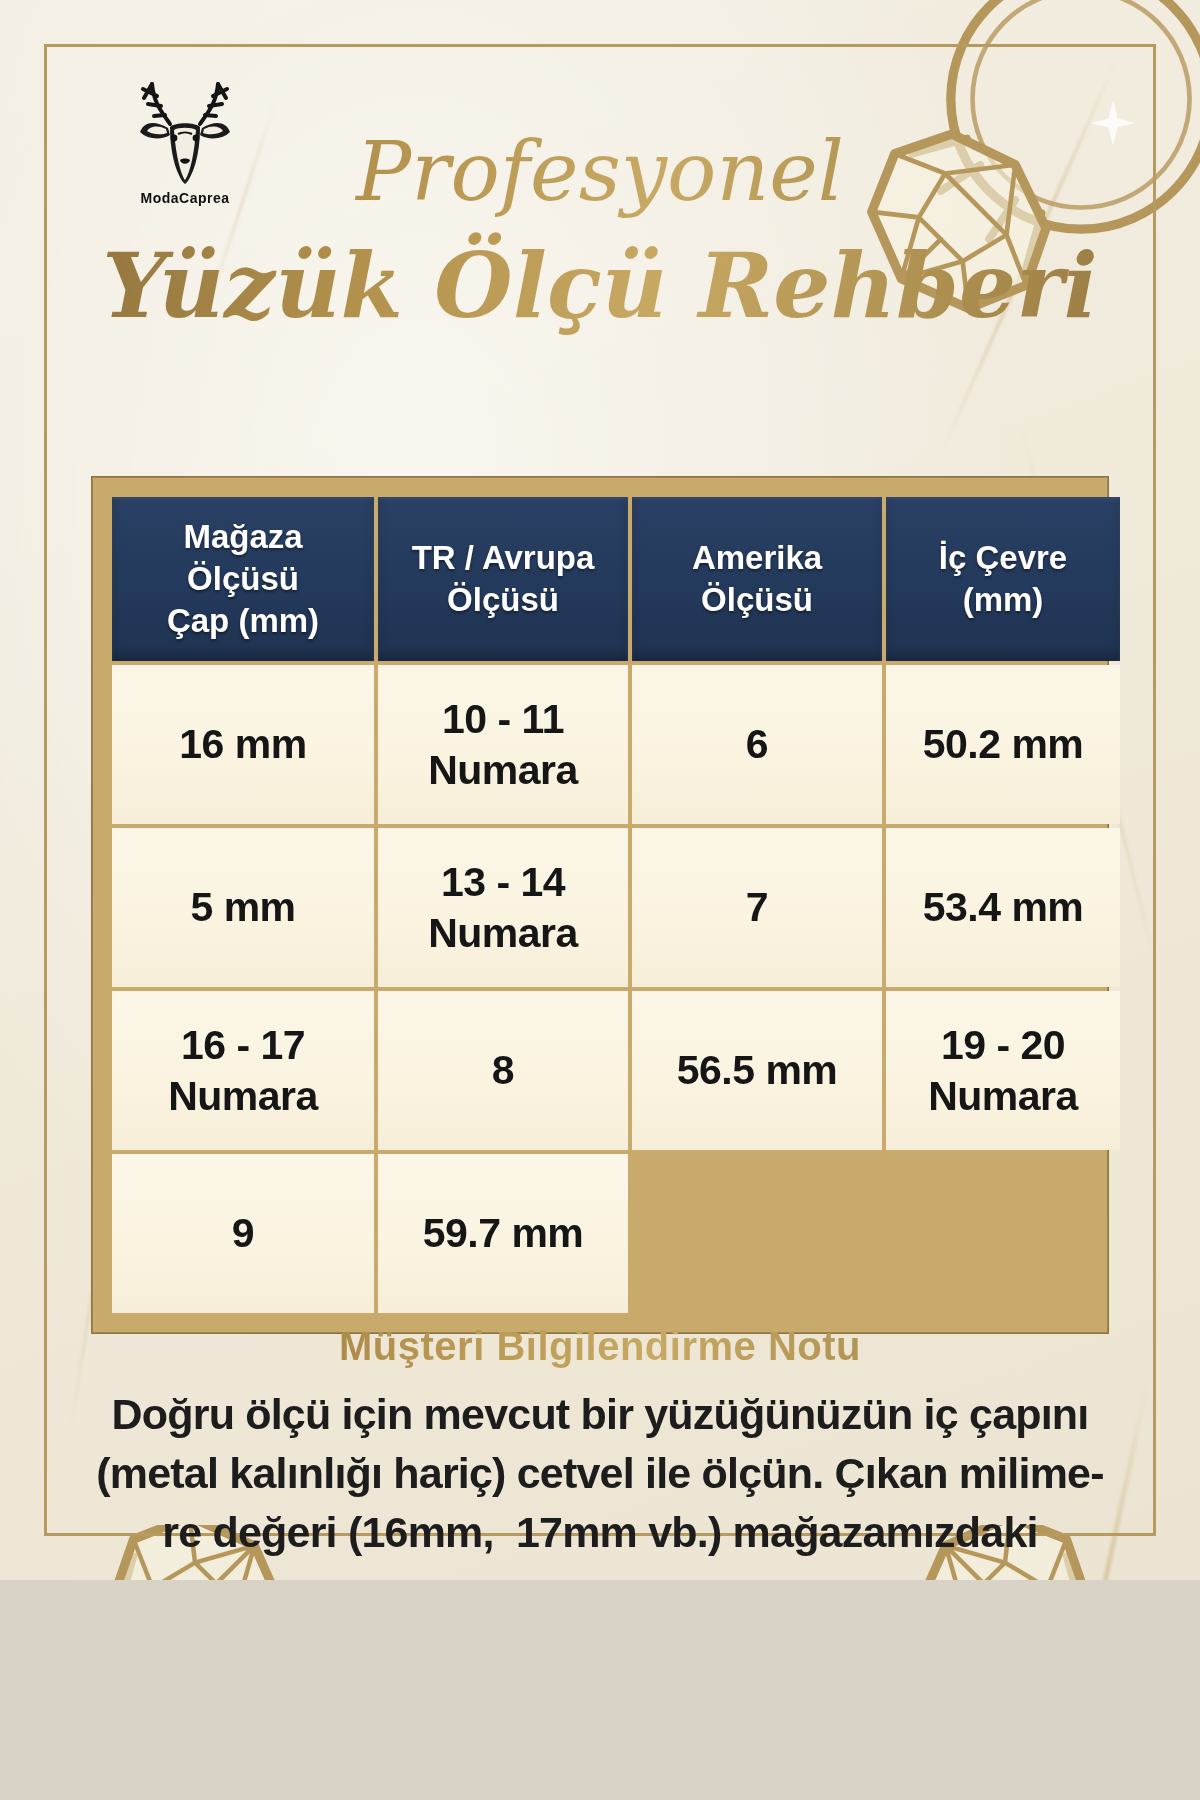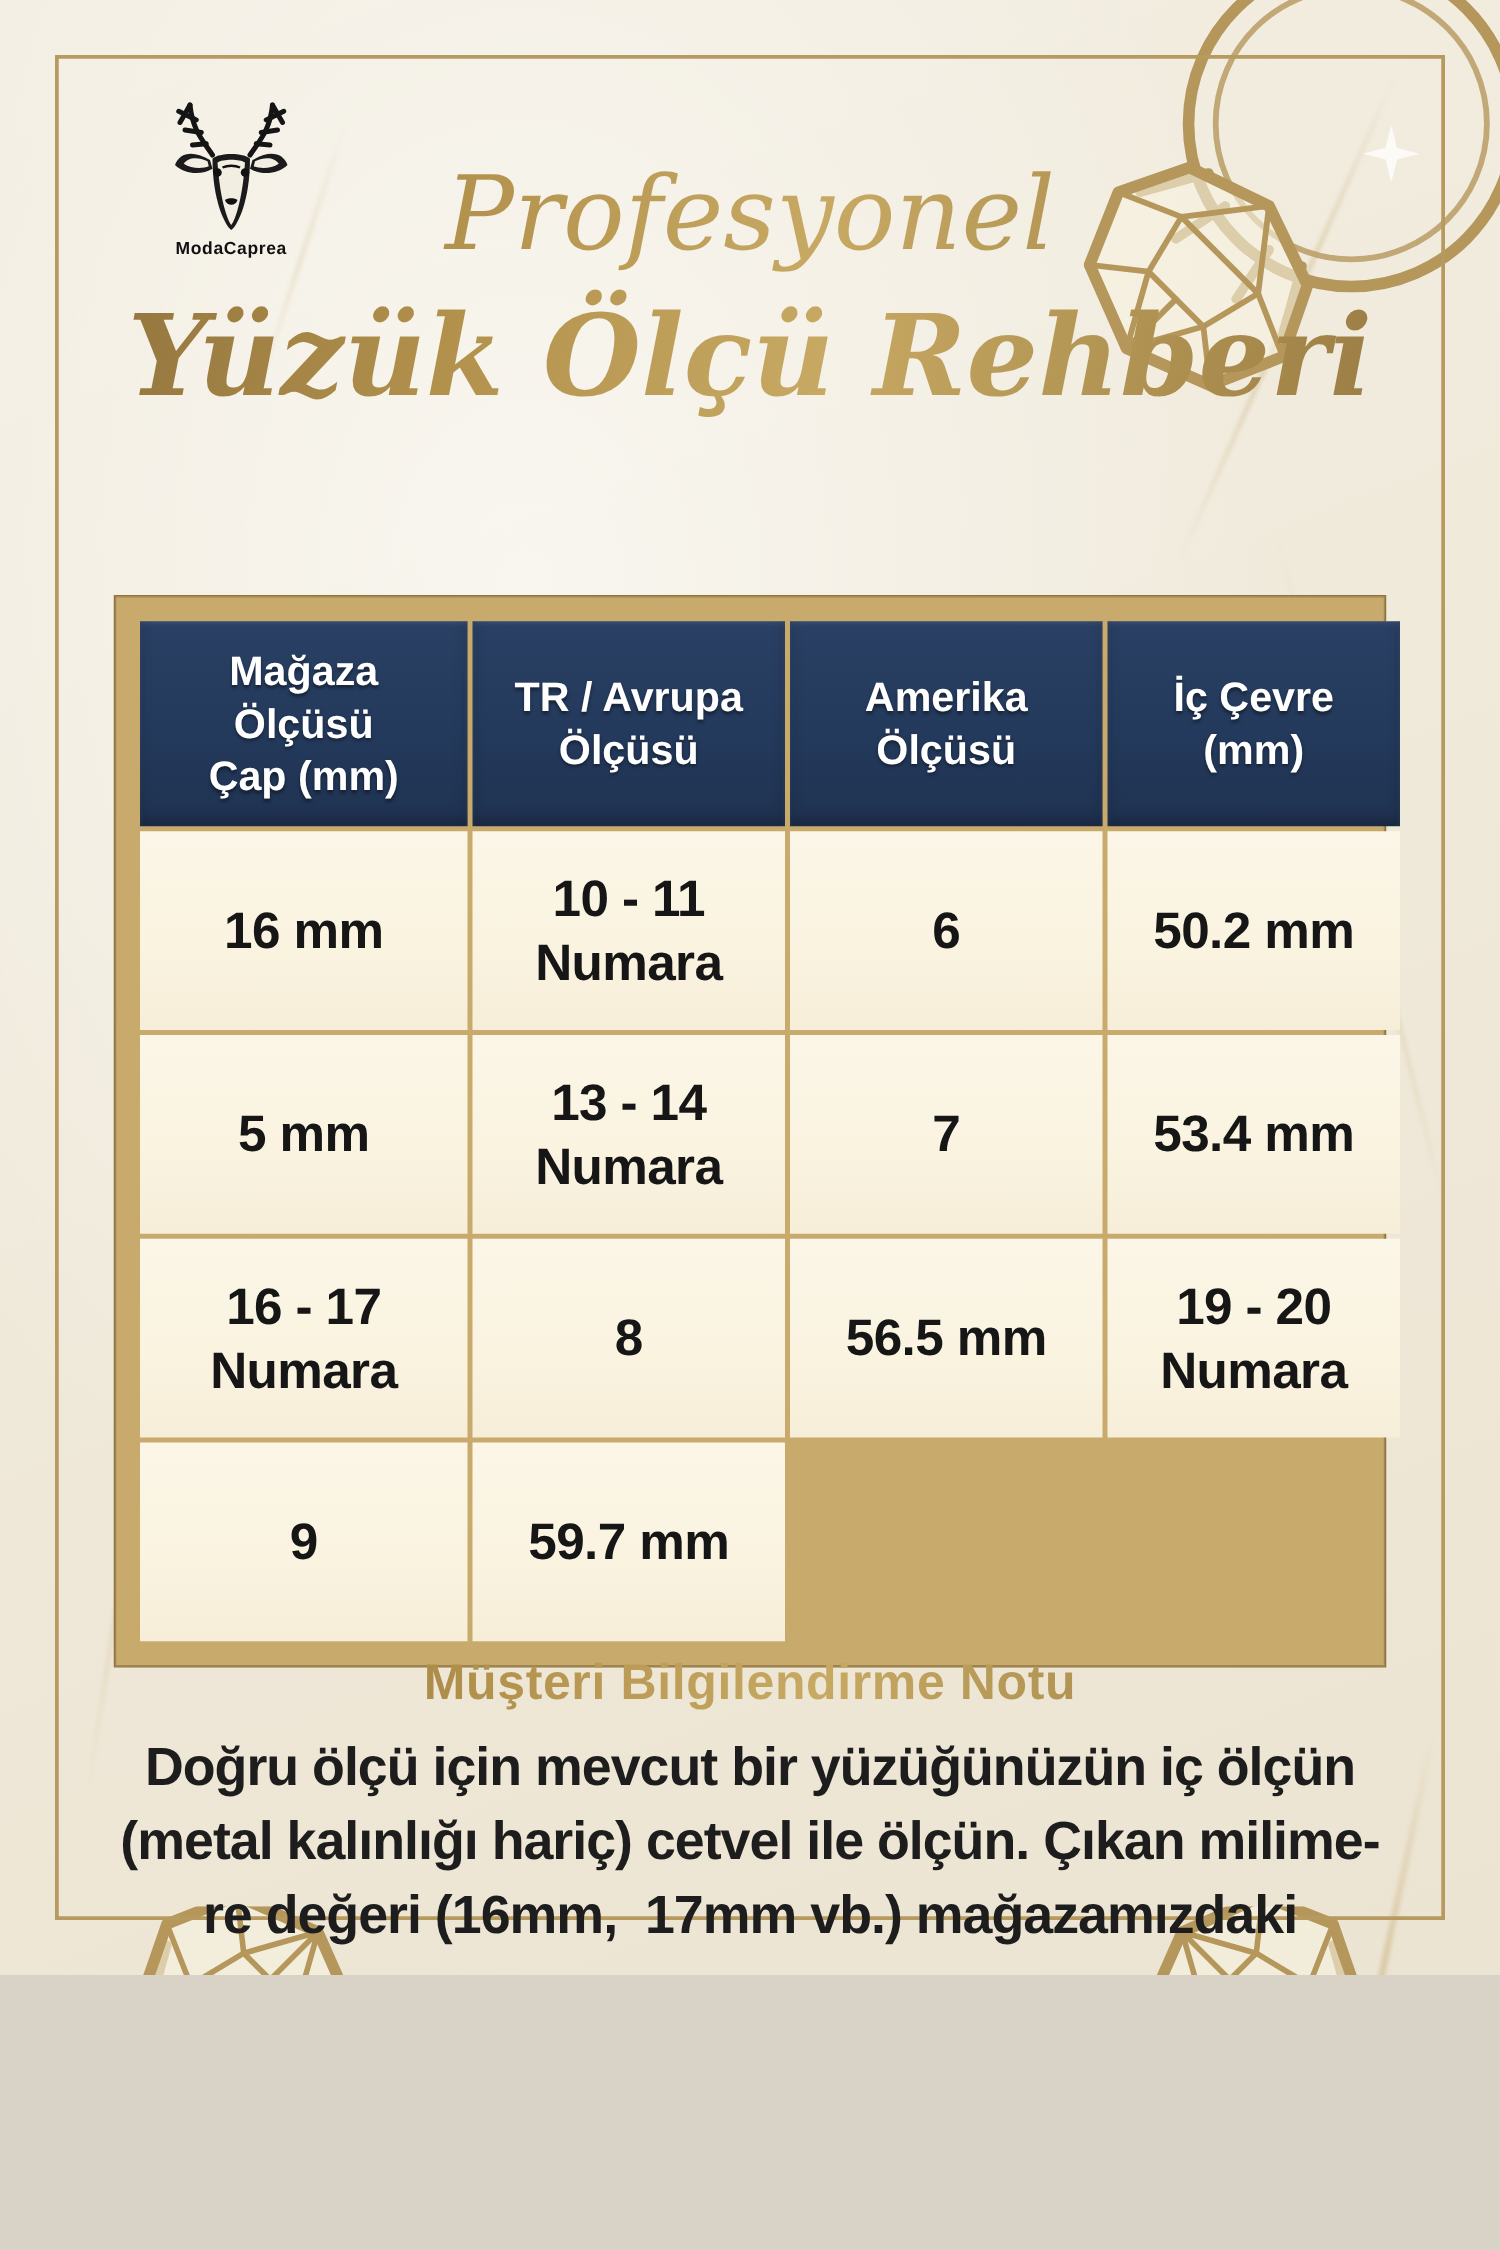--- a/index.html
+++ b/index.html
@@ -191,18 +191,18 @@
     <div class="td">
         <span class="lines">19 - 20
 Numara</span>
       </div>
     <div class="td">9</div>
     <div class="td">59.7 mm</div>
   </div>
 
   <div class="note">
     <div class="note-heading gold-text">Müşteri Bilgilendirme Notu</div>
-    <div class="note-line">Doğru ölçü için mevcut bir yüzüğünüzün iç ölçün</div>
+    <div class="note-line">Doğru ölçü için mevcut bir yüzüğünüzün iç çapını</div>
     <div class="note-line">(metal kalınlığı hariç) cetvel ile ölçün. Çıkan milime-</div>
     <div class="note-line">re değeri (16mm,  17mm vb.) mağazamızdaki</div>
   </div>
 
 </div>
 
 </body></html>

